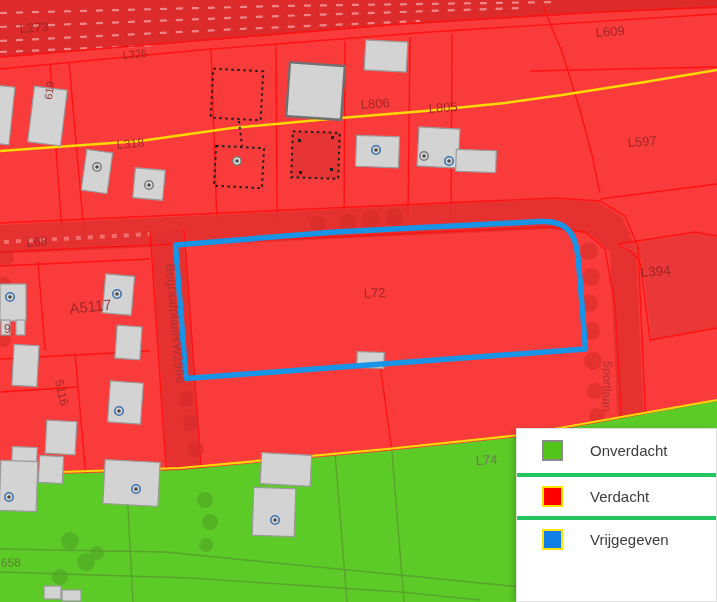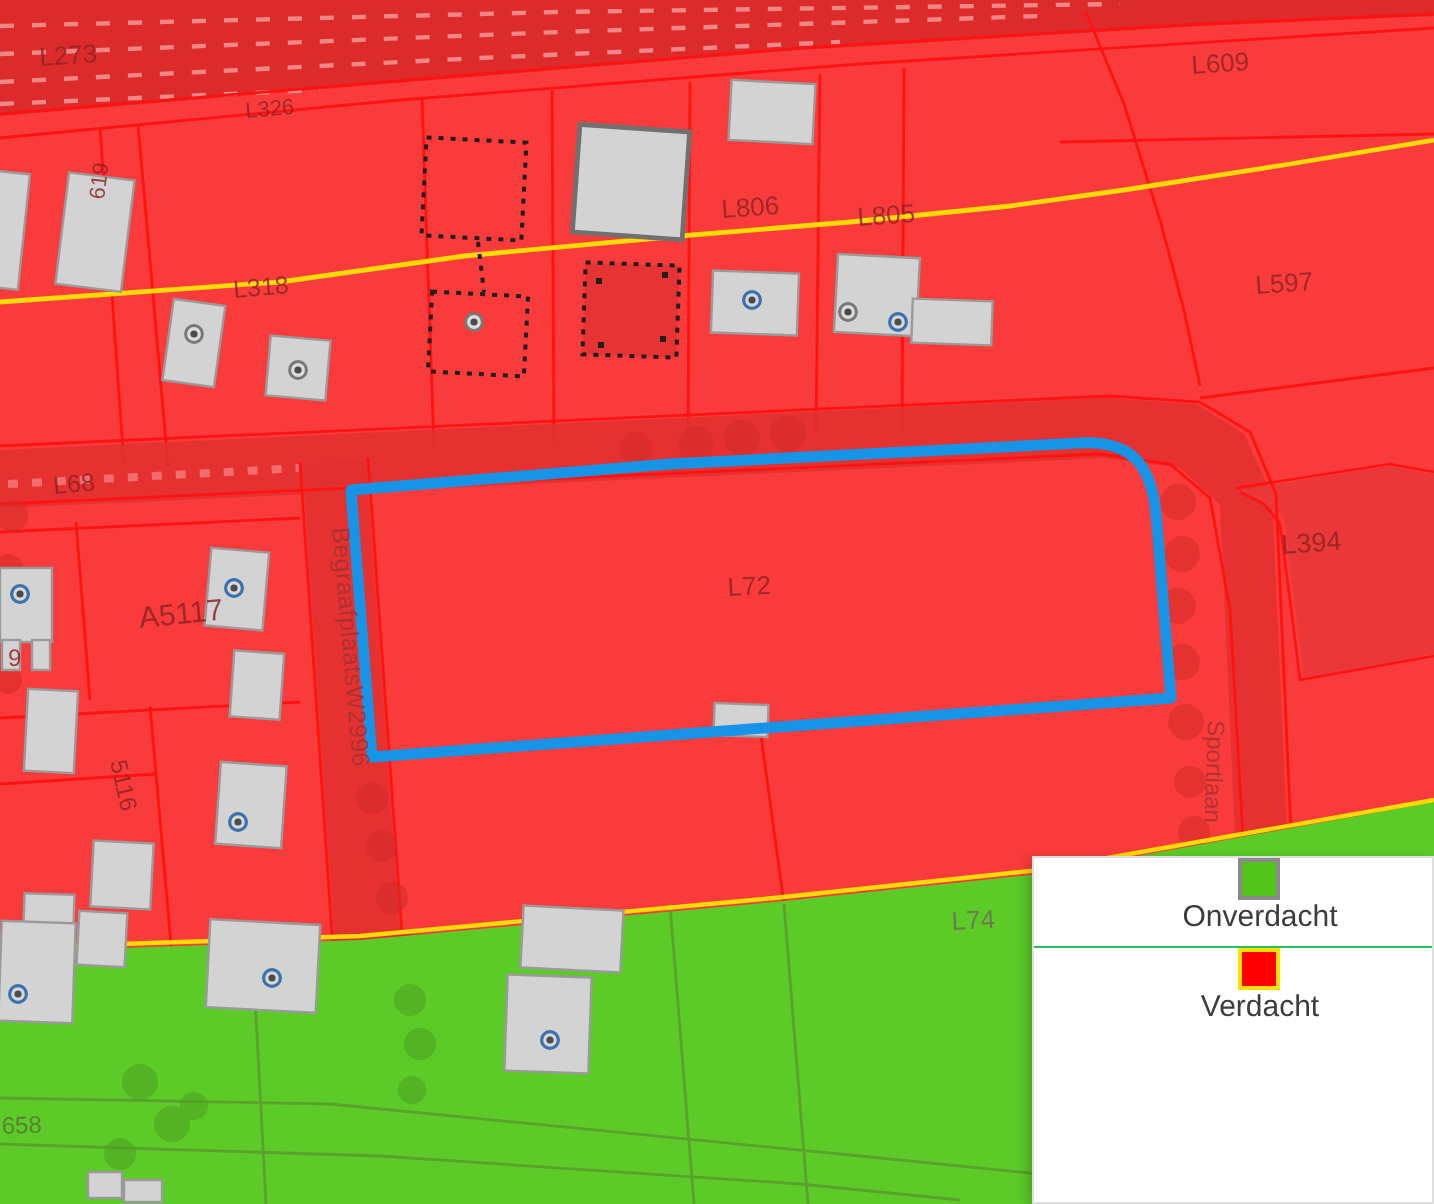--- a/index.html
+++ b/index.html
@@ -6,22 +6,22 @@
   #stage{position:relative;width:717px;height:602px;overflow:hidden;
          font-family:"Liberation Sans",sans-serif;}
   #mapsvg{position:absolute;left:0;top:0;}
   .mlabel{fill:#8c2323;opacity:.82;font-family:"Liberation Sans",sans-serif;}
   .mlabel-green{fill:#717457;opacity:.92;}
   .mlabel-road{fill:#9c3030;opacity:.78;}
   .mlabel-dgreen{fill:#5a7d35;opacity:.95;}
   .legend{position:absolute;left:516px;top:428px;width:201px;height:174px;
           background:#ffffff;box-sizing:border-box;border:1px solid #dedede;
           box-shadow:-2px 2px 6px rgba(0,0,0,.22);}
-  .lrow{display:flex;align-items:center;height:43.5px;box-sizing:border-box;flex-direction:column;}
-  .lrow + .lrow{border-top:1px solid #22c55e;}
+  .lrow{display:flex;align-items:center;height:43.5px;box-sizing:border-box;}
+  .lrow + .lrow{border-top:4px solid #22c55e;}
   .swatch{display:inline-block;width:21px;height:21px;margin-left:25px;
           border:2px solid #888;box-sizing:border-box;flex:0 0 auto;}
   .ltext{margin-left:27px;font-size:15px;color:#3c3c3c;white-space:nowrap;}
 </style>
 </head>
 <body>
 
 <div id="stage">
 <svg id="mapsvg" width="717" height="602" viewBox="0 0 717 602">
 
@@ -221,14 +221,18 @@
 
   <div class="legend">
     <div class="lrow">
       <span class="swatch" style="background: rgb(82, 196, 26); border-color: rgb(138, 138, 138);"></span>
       <span class="ltext">Onverdacht</span>
     </div>
     <div class="lrow">
       <span class="swatch" style="background: rgb(255, 0, 0); border-color: rgb(255, 224, 0);"></span>
       <span class="ltext">Verdacht</span>
     </div>
+    <div class="lrow">
+      <span class="swatch" style="background: rgb(15, 127, 230); border-color: rgb(255, 224, 0);"></span>
+      <span class="ltext">Vrijgegeven</span>
+    </div>
   </div>
 </div>
 
 </body></html>

